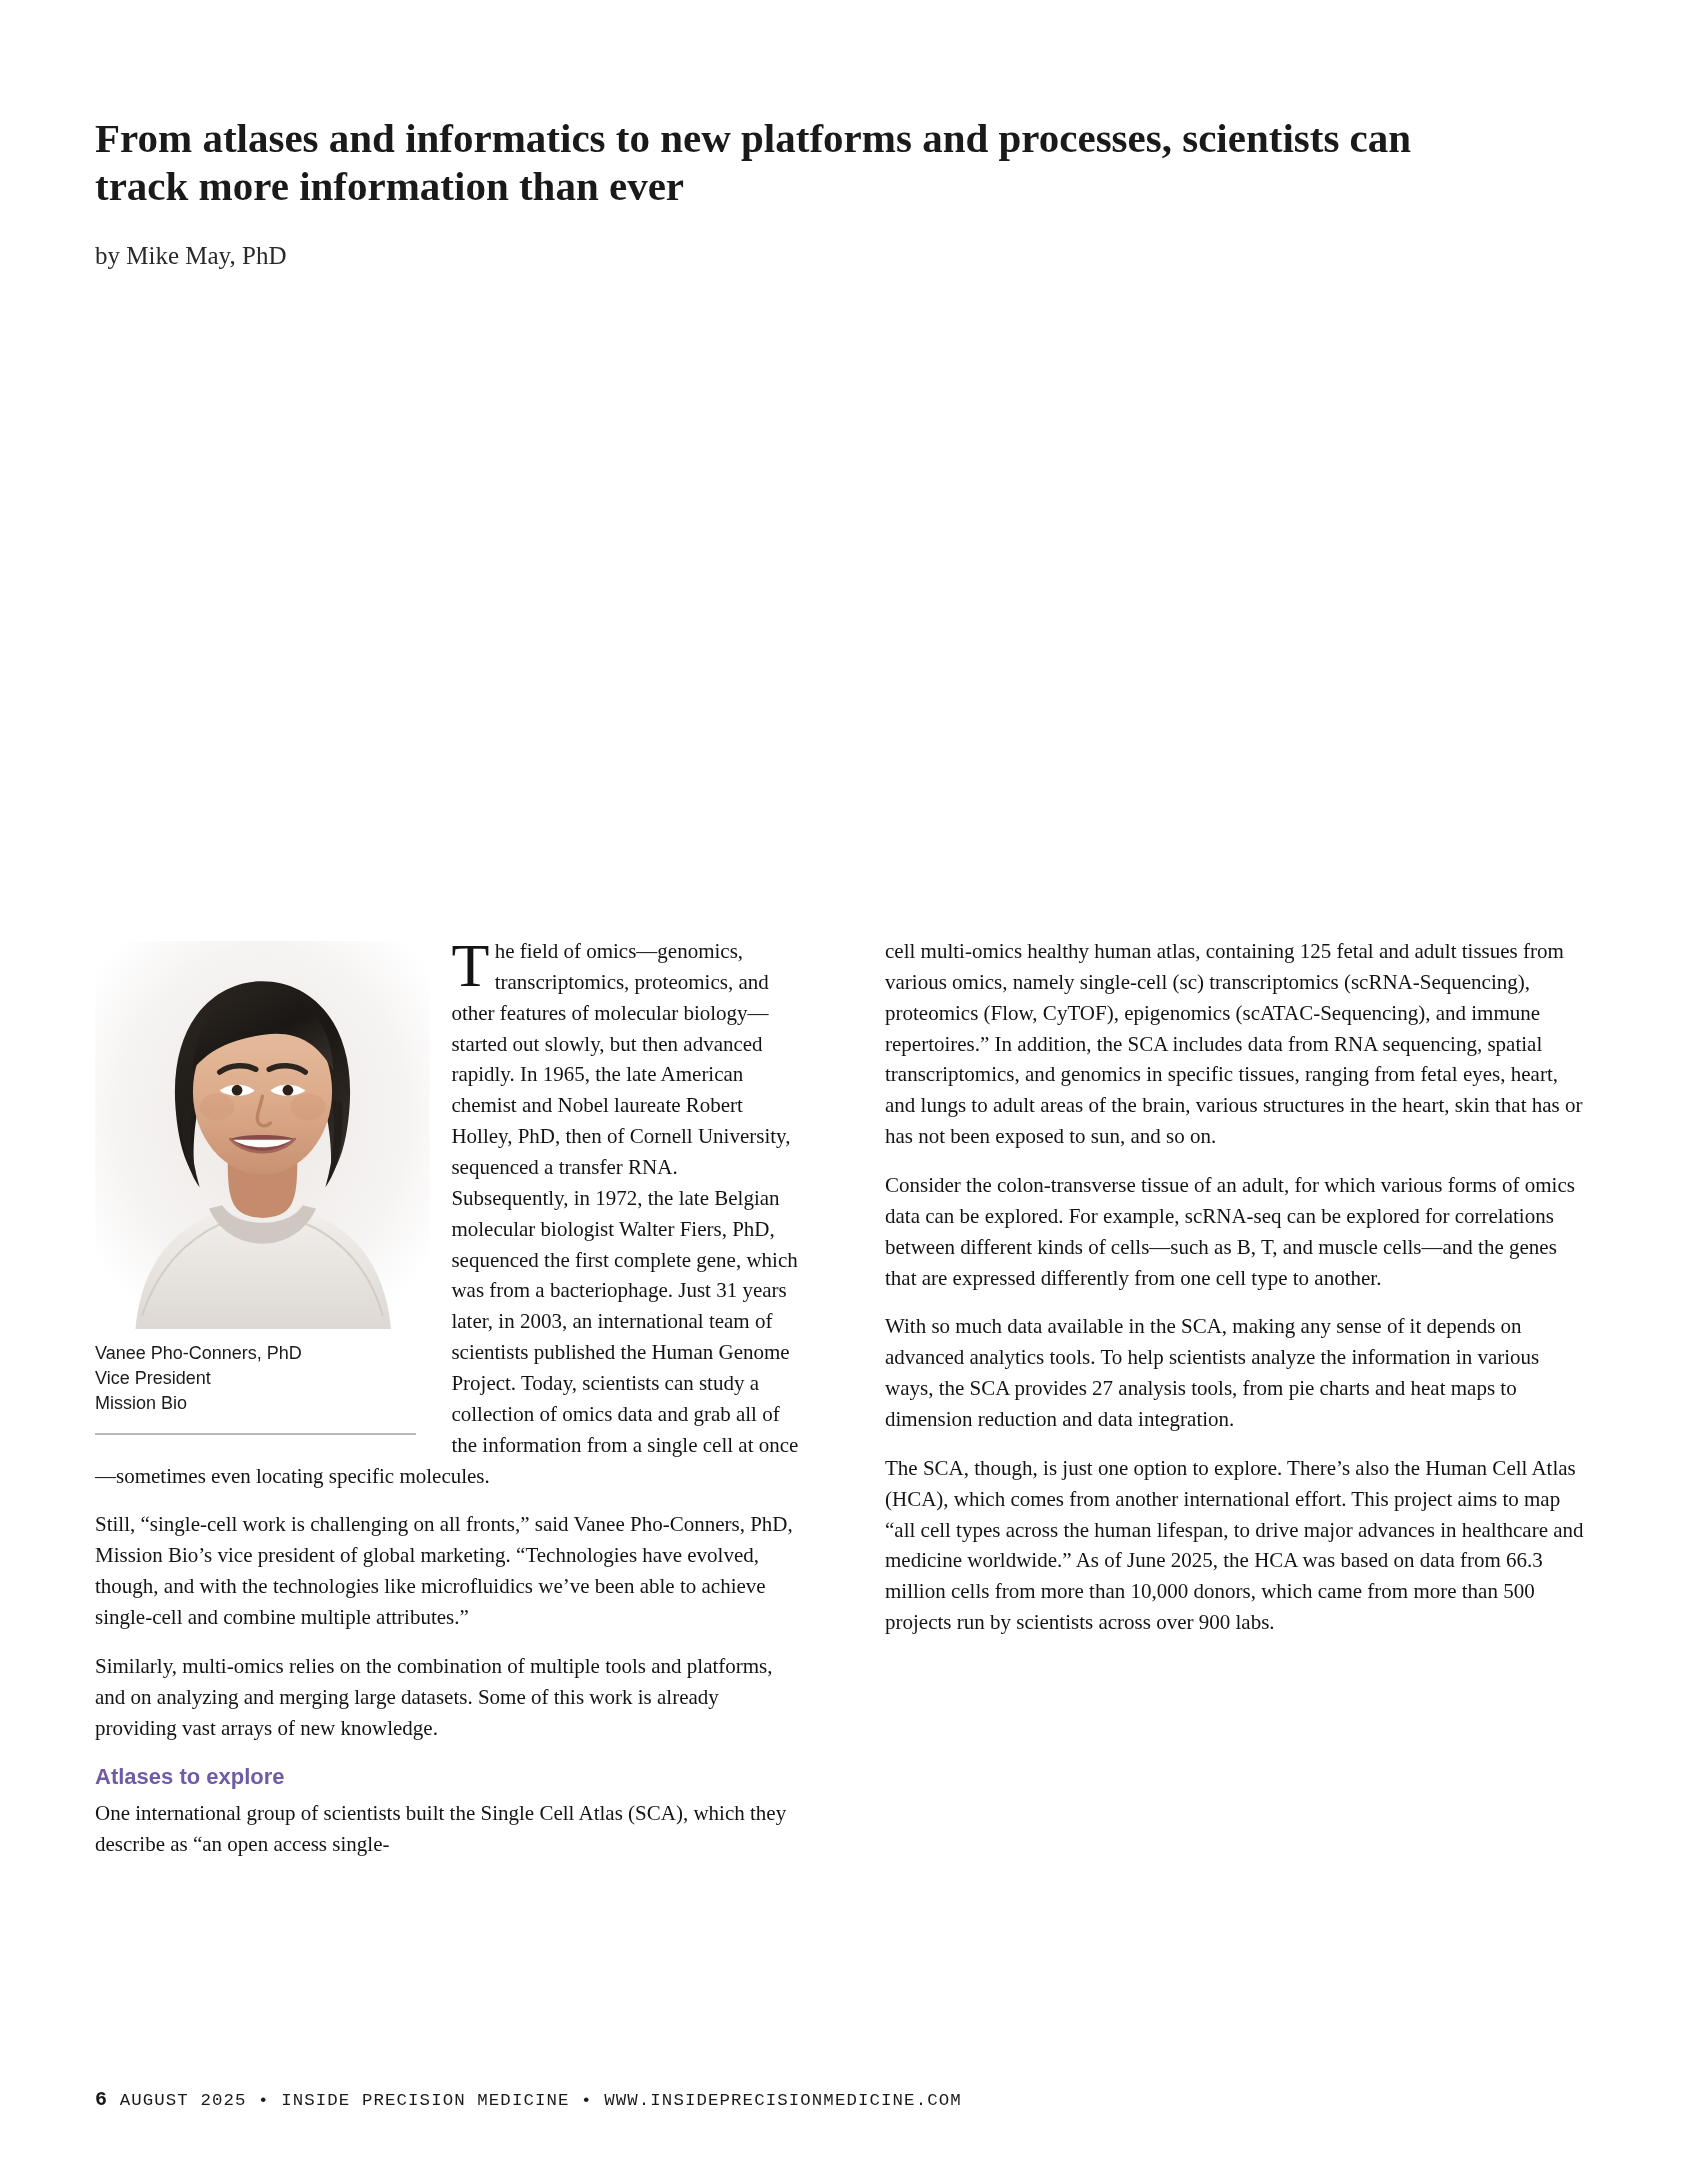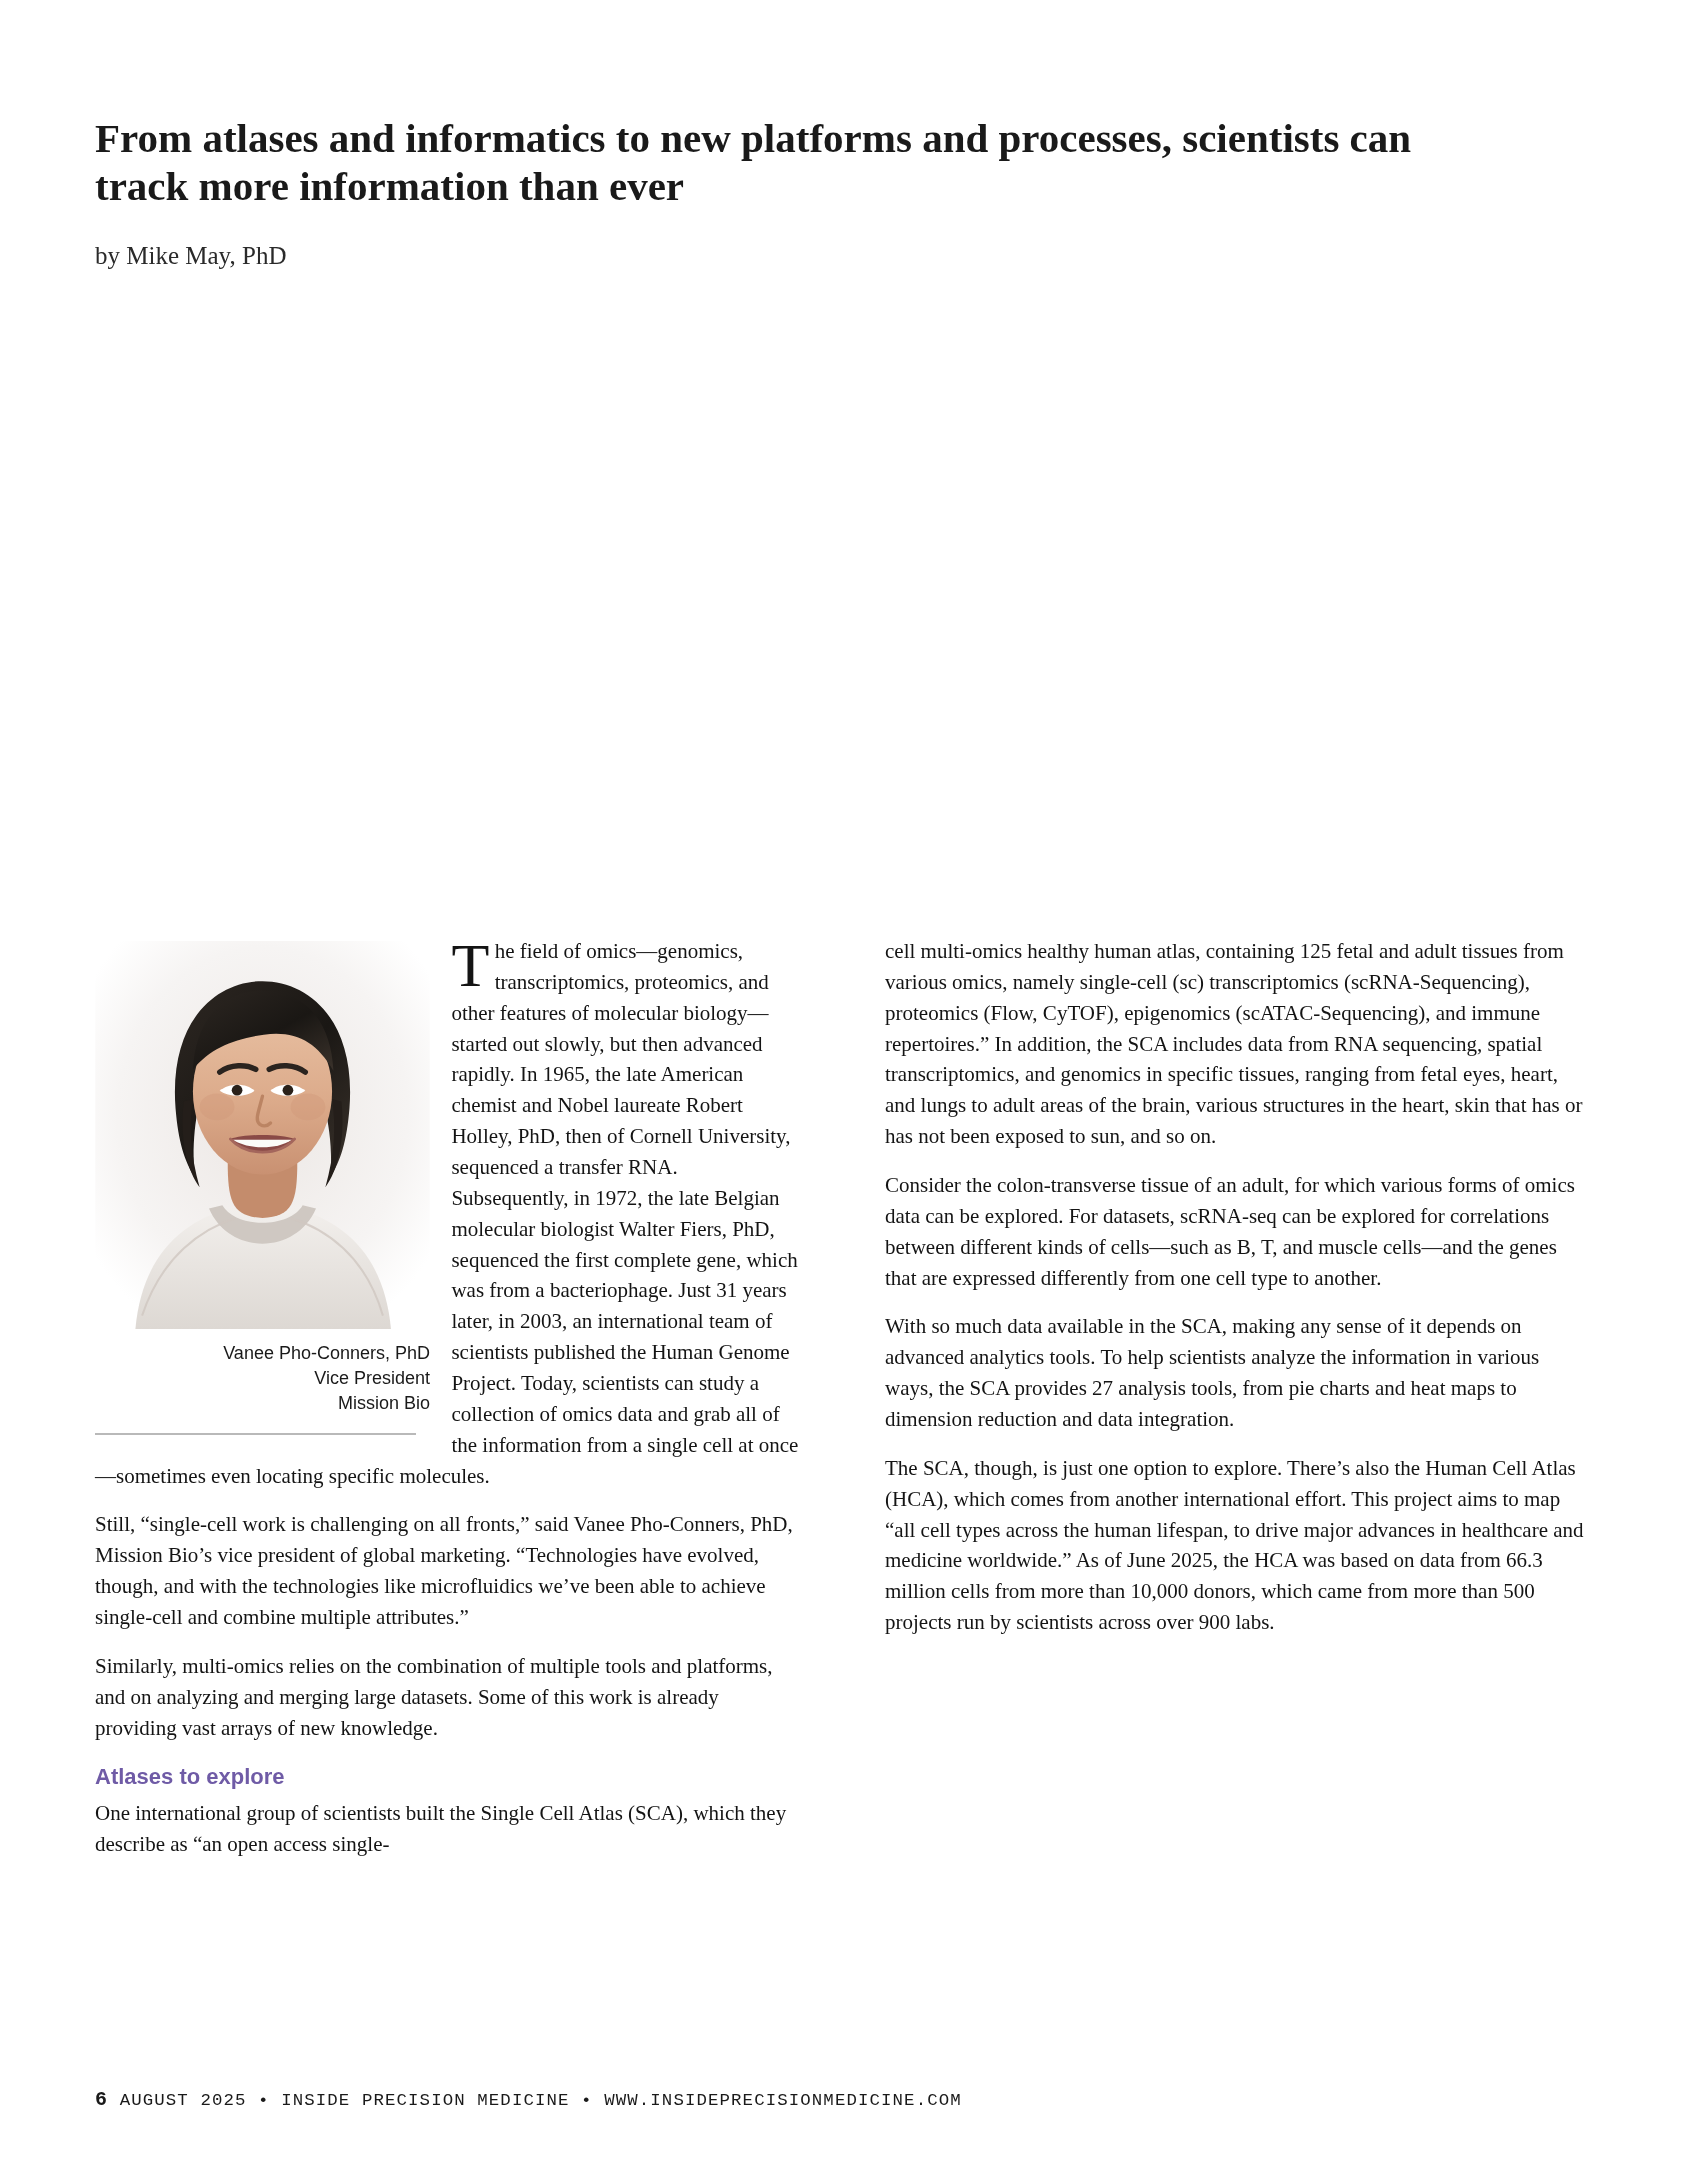--- a/index.html
+++ b/index.html
@@ -89,21 +89,20 @@
     padding: 4px 5.4px 0 0;
     font-family: "Liberation Serif", serif;
     color: #141414;
   }
 
   
   .portrait-wrap {
     float: left;
     width: 335px;
     margin: 5.4px 21.4px 5.4px 0;
-    text-align: right;
   }
   .portrait {
     width: 335px;
     height: 388px;
     position: relative;
     overflow: hidden;
   }
   .portrait svg { display: block; }
   .caption {
     font-family: "Liberation Sans", sans-serif;
@@ -228,21 +227,21 @@
 
       <p class="dropcap-para"><span class="dropcap">T</span><span>he field of omics—genomics, transcriptomics, proteomics, and other features of molecular biology—started out slowly, but then advanced rapidly. In 1965, the late American chemist and Nobel laureate Robert Holley, PhD, then of Cornell University, sequenced a transfer RNA. Subsequently, in 1972, the late Belgian molecular biologist Walter Fiers, PhD, sequenced the first complete gene, which was from a bacteriophage. Just 31 years later, in 2003, an international team of scientists published the Human Genome Project. Today, scientists can study a collection of omics data and grab all of the information from a single cell at once—sometimes even locating specific molecules.</span></p>
       <p>Still, “single-cell work is challenging on all fronts,” said Vanee Pho-Conners, PhD, Mission Bio’s vice president of global marketing. “Technologies have evolved, though, and with the technologies like microfluidics we’ve been able to achieve single-cell and combine multiple attributes.”</p>
       <p>Similarly, multi-omics relies on the combination of multiple tools and platforms, and on analyzing and merging large datasets. Some of this work is already providing vast arrays of new knowledge.</p>
       <div class="subhead">Atlases to explore</div>
       <p>One international group of scientists built the Single Cell Atlas (SCA), which they describe as “an open access single-</p>
     </div>
 
     <div class="col col-right">
       <p>cell multi-omics healthy human atlas, containing 125 fetal and adult tissues from various omics, namely single-cell (sc) transcriptomics (scRNA-Sequencing), proteomics (Flow, CyTOF), epigenomics (scATAC-Sequencing), and immune repertoires.” In addition, the SCA includes data from RNA sequencing, spatial transcriptomics, and genomics in specific tissues, ranging from fetal eyes, heart, and lungs to adult areas of the brain, various structures in the heart, skin that has or has not been exposed to sun, and so on.</p>
-      <p>Consider the colon-transverse tissue of an adult, for which various forms of omics data can be explored. For datasets, scRNA-seq can be explored for correlations between different kinds of cells—such as B, T, and muscle cells—and the genes that are expressed differently from one cell type to another.</p>
+      <p>Consider the colon-transverse tissue of an adult, for which various forms of omics data can be explored. For example, scRNA-seq can be explored for correlations between different kinds of cells—such as B, T, and muscle cells—and the genes that are expressed differently from one cell type to another.</p>
       <p>With so much data available in the SCA, making any sense of it depends on advanced analytics tools. To help scientists analyze the information in various ways, the SCA provides 27 analysis tools, from pie charts and heat maps to dimension reduction and data integration.</p>
       <p>The SCA, though, is just one option to explore. There’s also the Human Cell Atlas (HCA), which comes from another international effort. This project aims to map “all cell types across the human lifespan, to drive major advances in healthcare and medicine worldwide.” As of June 2025, the HCA was based on data from 66.3 million cells from more than 10,000 donors, which came from more than 500 projects run by scientists across over 900 labs.</p>
     </div>
 
   </div>
 
   <div class="footer">
     <span class="pagenum">6</span>
     <span>AUGUST 2025 • INSIDE PRECISION MEDICINE • WWW.INSIDEPRECISIONMEDICINE.COM</span>
   </div>

